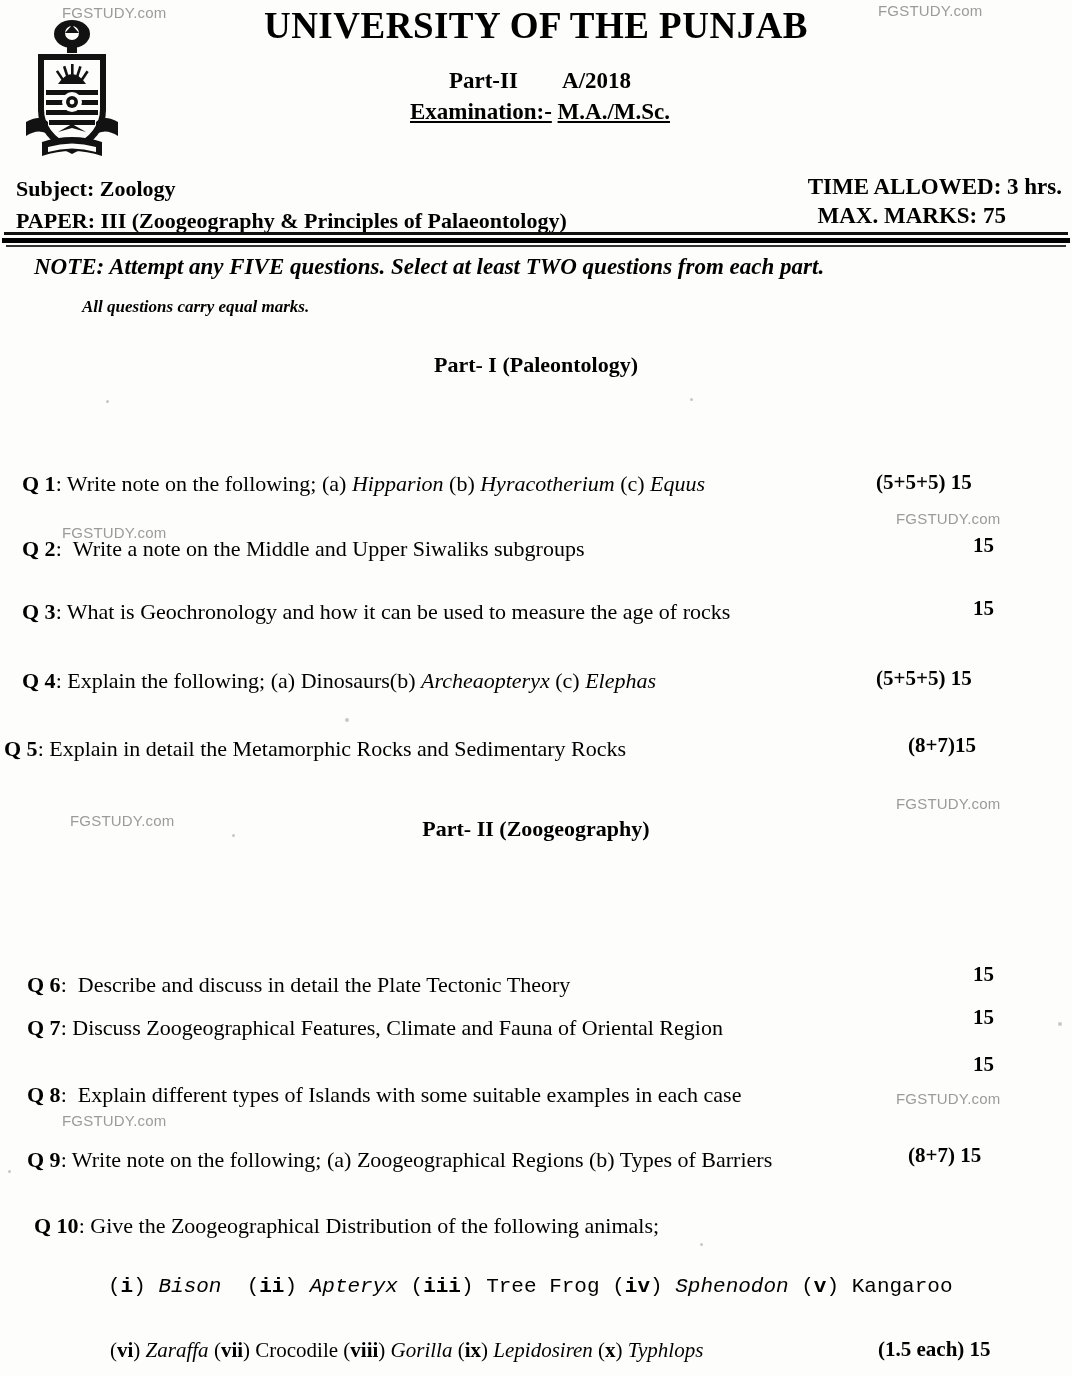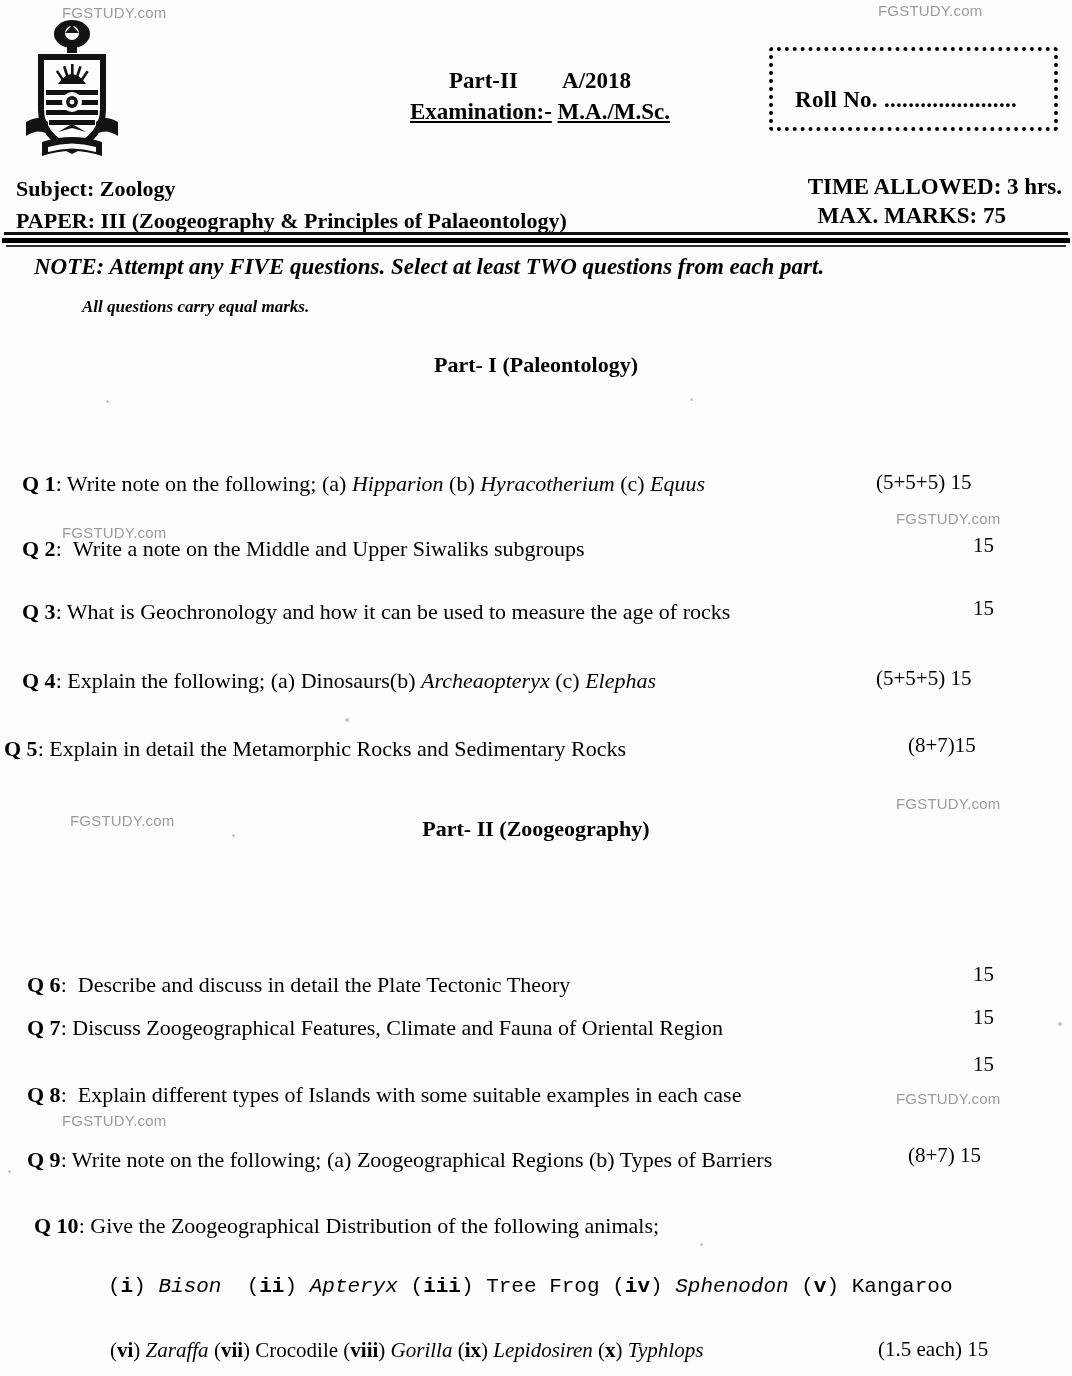--- a/index.html
+++ b/index.html
@@ -189,21 +189,21 @@
     line-height: 1.25;
     white-space: nowrap;
   }
   .q .qno {
     font-weight: bold;
   }
   .q i { font-style: italic; }
   .mk {
     position: absolute;
     font-size: 21px;
-    font-weight: normal;
+    font-weight: bold;
     white-space: nowrap;
     text-align: left;
   }
   .sub {
     position: absolute;
     font-size: 21px;
     white-space: nowrap;
   }
   .sub b { font-weight: bold; }
   .sub i { font-style: italic; }
@@ -257,35 +257,33 @@
         <path d="M40 118 L54 110 L68 118 L54 114 Z"></path>
 
         <path d="M8 108 Q22 100 30 108 L30 120 Q20 114 8 122 Z"></path>
         <path d="M100 108 Q86 100 78 108 L78 120 Q88 114 100 122 Z"></path>
         <path d="M24 128 Q54 118 84 128 L84 142 Q54 132 24 142 Z"></path>
         <path d="M30 133 Q54 126 78 133 L78 138 Q54 131 30 138 Z" fill="#fdfdfc"></path>
       </g>
     </svg>
   </div>
 
+  <div class="uni-title">UNIVERSITY OF THE PUNJAB</div>
 
   <div class="part-line">
     <span>Part-II</span>
     <span class="gap"></span>
     <span>A/2018</span>
   </div>
 
   <div class="exam-line">
     <span class="u">Examination:-</span>
     <span class="u">M.A./M.Sc.</span>
   </div>
 
-  <div class="rollbox">
-    <div class="lbl">Roll No. ......................</div>
-  </div>
 
   <div class="subject">Subject: Zoology</div>
   <div class="paper">PAPER: III (Zoogeography &amp; Principles of Palaeontology)</div>
   <div class="time">TIME ALLOWED: 3 hrs.</div>
   <div class="marks">MAX. MARKS: 75</div>
 
   <div class="rule-wrap">
     <div class="r1"></div>
       <div class="r2"></div>
       <div class="r3"></div>

